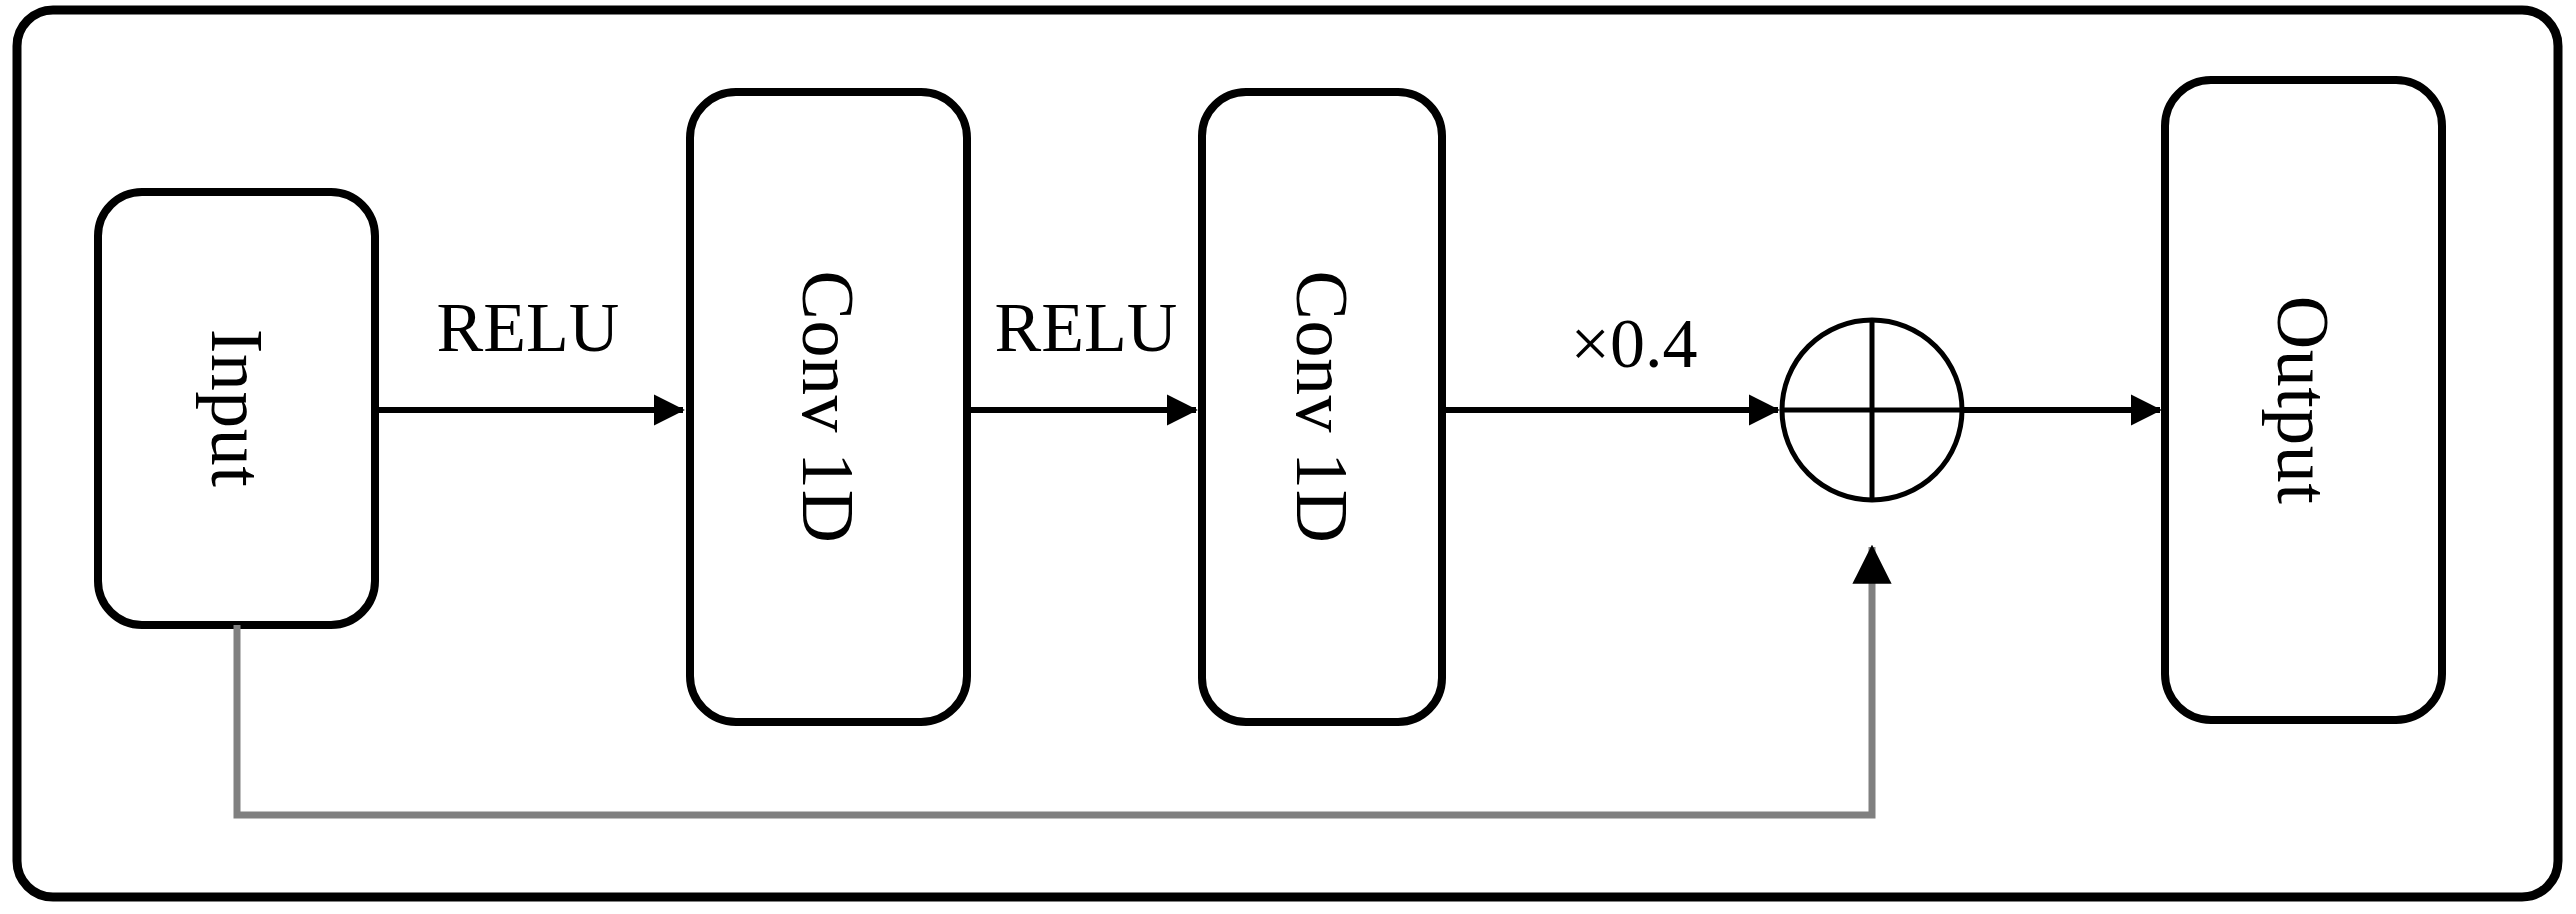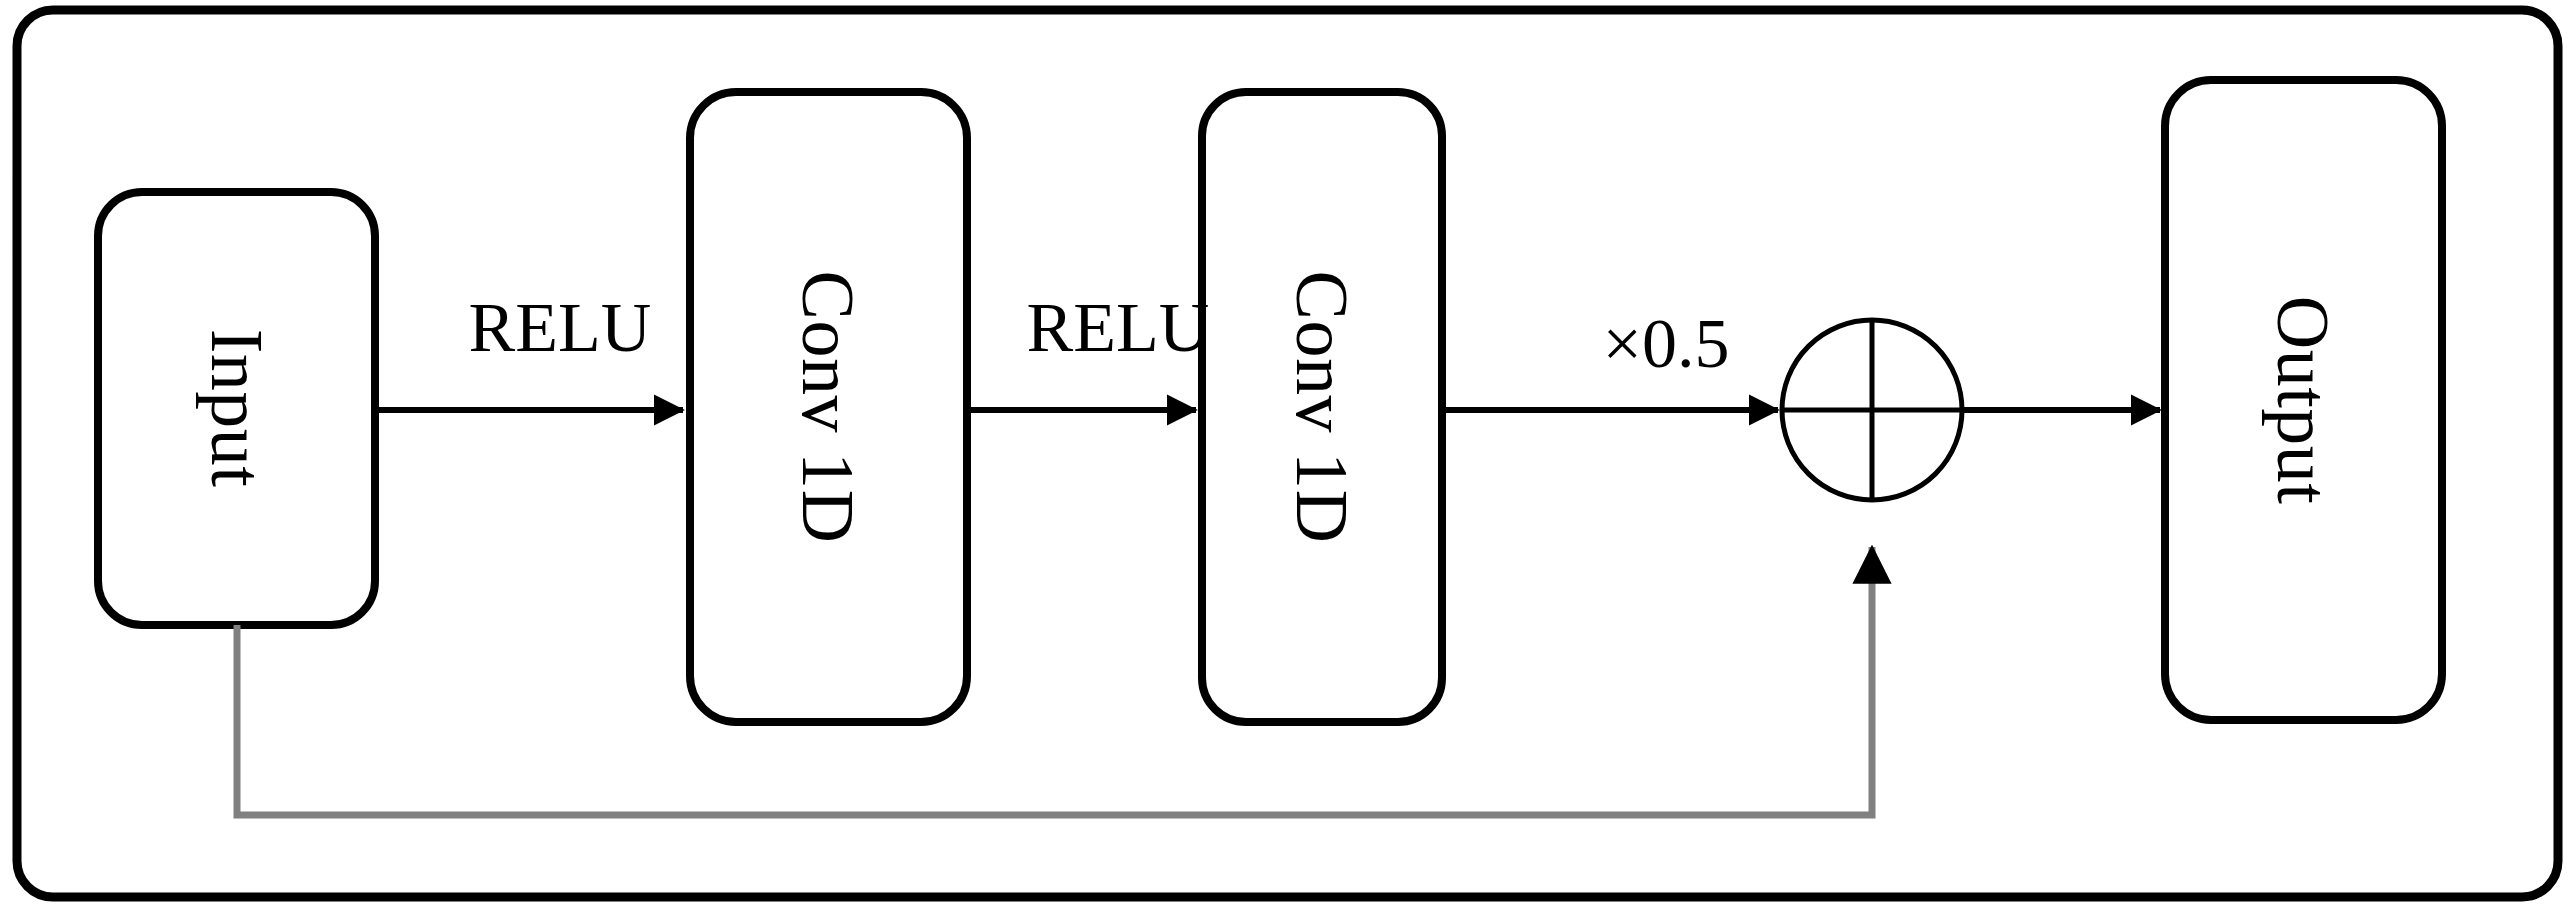--- a/index.html
+++ b/index.html
@@ -45,21 +45,20 @@
   .edge-label {
     position: absolute;
     font-family: "Liberation Serif", "DejaVu Serif", serif;
     color: #000000;
     white-space: nowrap;
     line-height: 1;
     font-size: 70px;
     transform: translate(-50%, -50%);
     -webkit-user-select: none;
     user-select: none;
-    margin-left: 32px;
   }
 </style>
 </head>
 <body>
 
 <div id="stage">
 
   <svg id="diagram-svg" viewBox="0 0 2576 914" xmlns="http://www.w3.org/2000/svg">
     <defs>
       <marker id="arrow-black" viewBox="0 0 10 10" refX="9.4" refY="5" markerWidth="5.2" markerHeight="5.2" orient="auto-start-reverse">
@@ -100,15 +99,15 @@
   <div class="node-label vlabel" style="left:828px; top:407px;">Conv 1D</div>
 
   <div class="node-label vlabel" style="left:1322px; top:407px;">Conv 1D</div>
 
   <div class="node-label vlabel" style="left:2303px; top:400px;">Output</div>
 
   <div class="edge-label" style="left:528px; top:328px;">RELU</div>
 
   <div class="edge-label" style="left:1086px; top:328px;">RELU</div>
 
-  <div class="edge-label" style="left:1634px; top:344px;">×0.5</div>
+  <div class="edge-label" style="left:1634px; top:344px;">×0.4</div>
 
 </div>
 
 </body></html>

